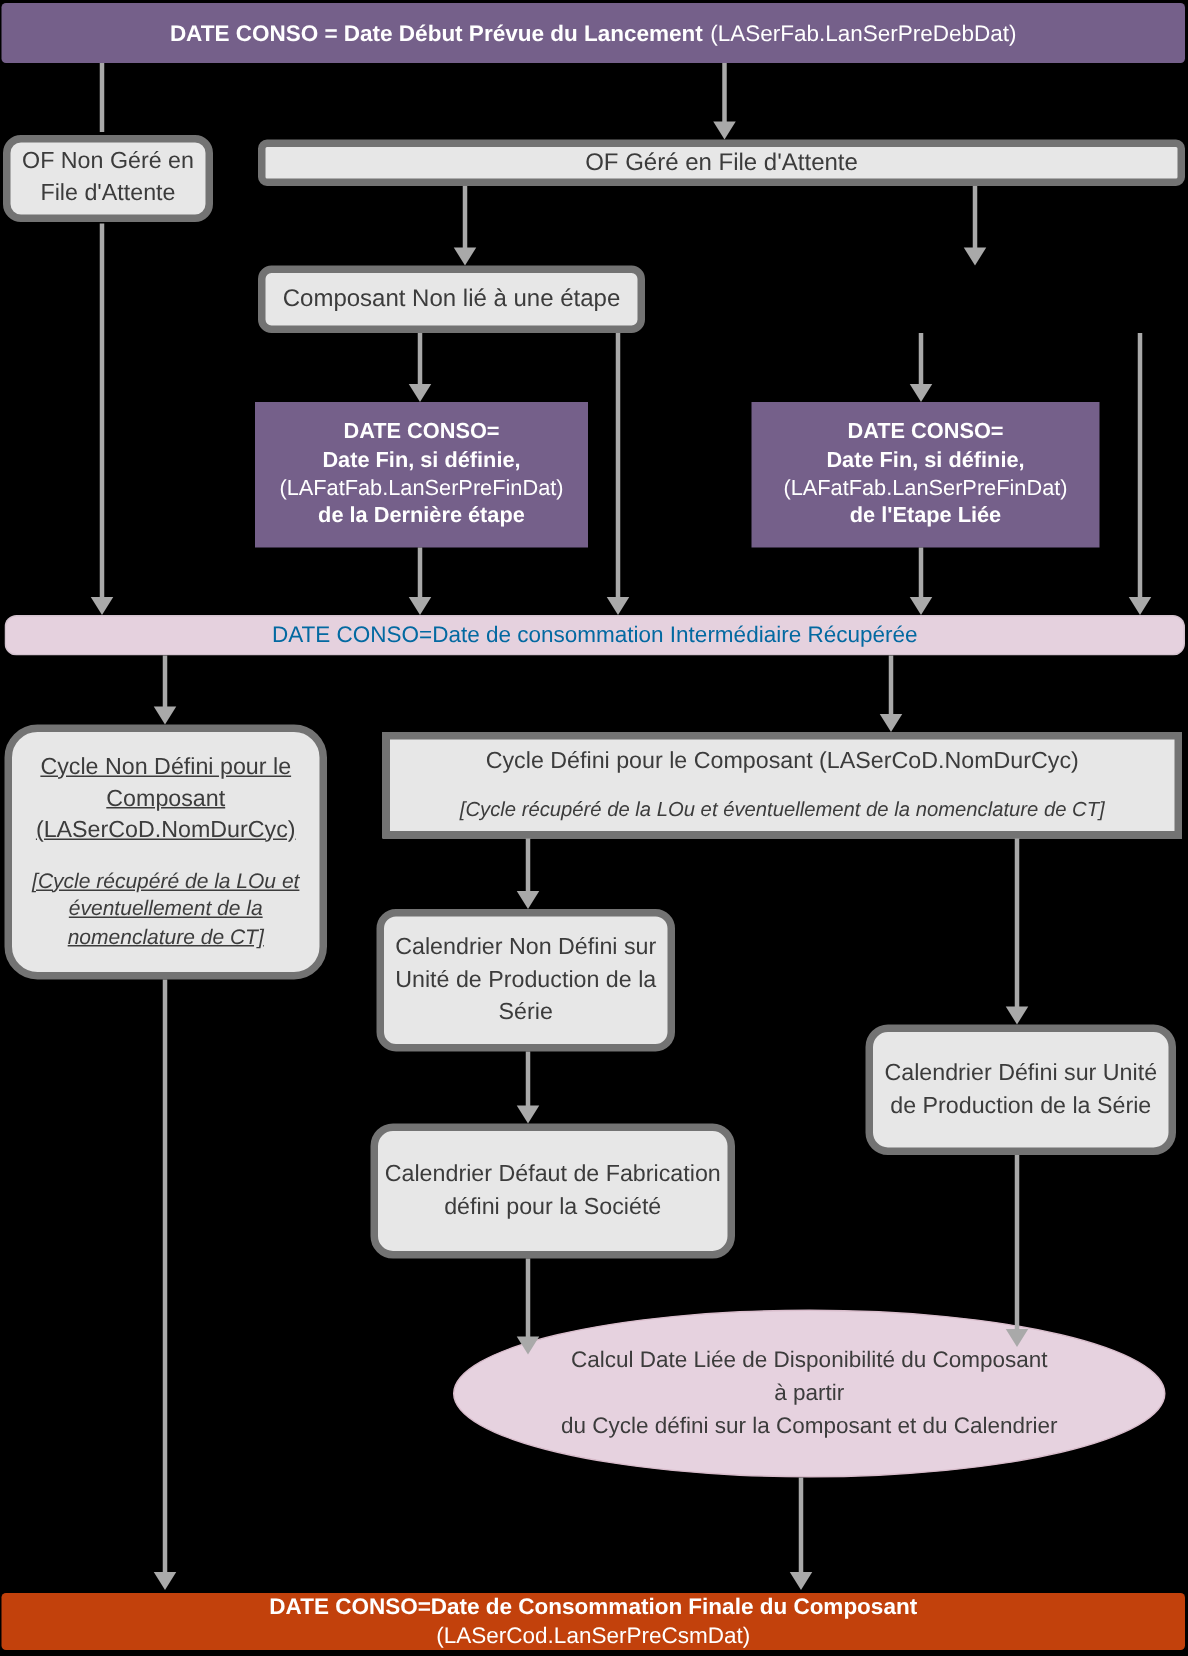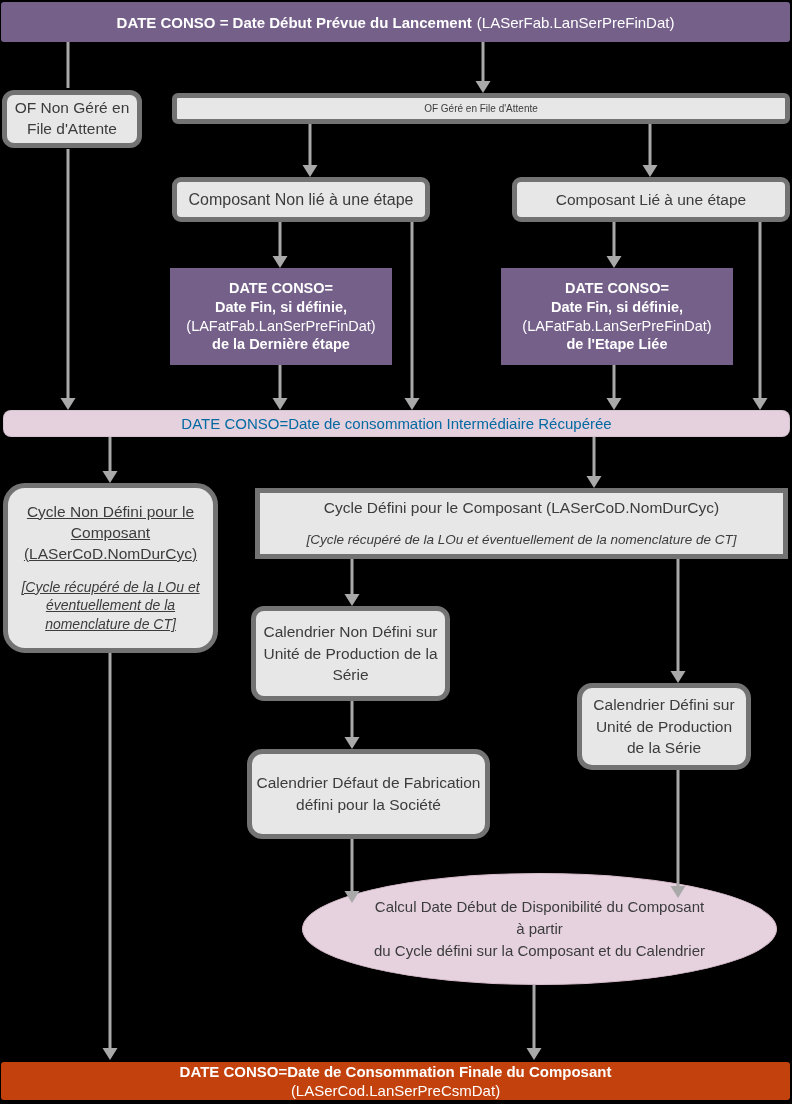--- a/index.html
+++ b/index.html
@@ -17,32 +17,32 @@
   .pink{background:#e5d1de;color:#0369a1;}
   .darkpink{background:#c2410c;color:#ffffff;}
   .b{font-weight:bold;}
   .it{font-style:italic;}
 
   #arrow-layer{position:absolute;left:0;top:0;z-index:3;pointer-events:none;}
   .node{z-index:2;}
 
   #top-banner{left:1px;top:2px;width:789px;height:40px;border-radius:3px;font-size:15px;gap:5px;flex-direction:row;align-items:center;}
   #of-non-gere{left:2px;top:90px;width:140px;height:58px;border-radius:12px;font-size:15.5px;line-height:1.35;}
-  #of-gere{left:172px;top:93px;width:618px;height:31px;border-radius:6px;font-size:10px;}
+  #of-gere{left:172px;top:93px;width:618px;height:31px;border-radius:6px;font-size:16px;}
   #comp-non-lie{left:172px;top:177px;width:258px;height:45px;border-radius:9px;font-size:16px;}
   #comp-lie{left:512px;top:177px;width:278px;height:45px;border-radius:9px;font-size:15.5px;}
   #purple1{left:170px;top:268px;width:222px;height:97px;font-size:14.5px;line-height:1.3;flex-direction:column;}
   #purple2{left:501px;top:268px;width:232px;height:97px;font-size:14.5px;line-height:1.3;flex-direction:column;}
   #pink-banner{left:3px;top:410px;width:787px;height:27px;border-radius:8px;font-size:15px;border:1px solid rgba(0,0,0,0.07);}
   #cycle-non-defini{left:3px;top:483px;width:215px;height:170px;border-radius:22px;font-size:15.5px;line-height:1.35;flex-direction:column;padding:10px 5px;text-decoration:underline;}
   #cycle-non-defini .note{margin-top:13px;font-size:14px;}
   #cycle-defini{left:255px;top:488px;width:533px;height:71px;border-radius:0;font-size:15.5px;line-height:1.3;flex-direction:column;}
   #cycle-defini .note{margin-top:13px;font-size:13.5px;}
   #cal-non-defini{left:251px;top:606px;width:199px;height:95px;border-radius:13px;font-size:15.5px;line-height:1.4;padding:0 4px;}
-  #cal-defini{left:577px;top:683px;width:174px;height:87px;border-radius:15px;font-size:15.5px;line-height:1.4;padding:0 4px;}
+  #cal-defini{left:577px;top:683px;width:207px;height:87px;border-radius:15px;font-size:15.5px;line-height:1.4;padding:0 4px;}
   #cal-defaut{left:247px;top:749px;width:243px;height:90px;border-radius:15px;font-size:15.5px;line-height:1.4;padding:0 4px;}
   #calc-ellipse{left:302px;top:873px;width:475px;height:112px;border-radius:50%;font-size:15px;line-height:1.45;flex-direction:column;border:1px solid #d8bccb;background:#e6d2df;color:#3c3c3c;}
   #bottom-banner{left:1px;top:1062px;width:789px;height:38px;border-radius:3px;font-size:15px;line-height:1.3;flex-direction:column;}
 </style>
 </head>
 <body>
 
 <div id="stage">
 
   <svg id="arrow-layer" width="792" height="1104">
@@ -82,38 +82,35 @@
       <line x1="678" x2="678" y1="770" y2="888" stroke="#a9a9a9" stroke-width="3"></line>
       <polygon points="670.5,886 685.5,886 678,898" fill="#a9a9a9"></polygon>
       <line x1="110" x2="110" y1="653" y2="1050" stroke="#a9a9a9" stroke-width="3"></line>
       <polygon points="102.5,1048 117.5,1048 110,1060" fill="#a9a9a9"></polygon>
       <line x1="534" x2="534" y1="985" y2="1050" stroke="#a9a9a9" stroke-width="3"></line>
       <polygon points="526.5,1048 541.5,1048 534,1060" fill="#a9a9a9"></polygon>
     </svg>
 
   <div class="node purple" id="top-banner">
     <span class="b">DATE CONSO = Date Début Prévue du Lancement</span>
-    <span>(LASerFab.LanSerPreFinDat)</span>
+    <span>(LASerFab.LanSerPreDebDat)</span>
   </div>
 
   <div class="node gray" id="of-non-gere">
     <span>OF Non Géré en File d'Attente</span>
   </div>
 
   <div class="node gray" id="of-gere">
     <span>OF Géré en File d'Attente</span>
   </div>
 
   <div class="node gray" id="comp-non-lie">
     <span>Composant Non lié à une étape</span>
   </div>
 
-  <div class="node gray" id="comp-lie">
-    <span>Composant Lié à une étape</span>
-  </div>
 
   <div class="node purple" id="purple1">
     <span class="b">DATE CONSO=</span>
     <span class="b">Date Fin, si définie,</span>
     <span>(LAFatFab.LanSerPreFinDat)</span>
     <span class="b">de la Dernière étape</span>
   </div>
 
   <div class="node purple" id="purple2">
     <span class="b">DATE CONSO=</span>
@@ -142,21 +139,21 @@
 
   <div class="node gray" id="cal-defini">
     <span>Calendrier Défini sur Unité de Production de la Série</span>
   </div>
 
   <div class="node gray" id="cal-defaut">
     <span>Calendrier Défaut de Fabrication défini pour la Société</span>
   </div>
 
   <div class="node" id="calc-ellipse">
-    <span>Calcul Date Début de Disponibilité du Composant</span>
+    <span>Calcul Date Liée de Disponibilité du Composant</span>
     <span>à partir</span>
     <span>du Cycle défini sur la Composant et du Calendrier</span>
   </div>
 
   <div class="node darkpink" id="bottom-banner">
     <span class="b">DATE CONSO=Date de Consommation Finale du Composant</span>
     <span>(LASerCod.LanSerPreCsmDat)</span>
   </div>
 
 </div>

